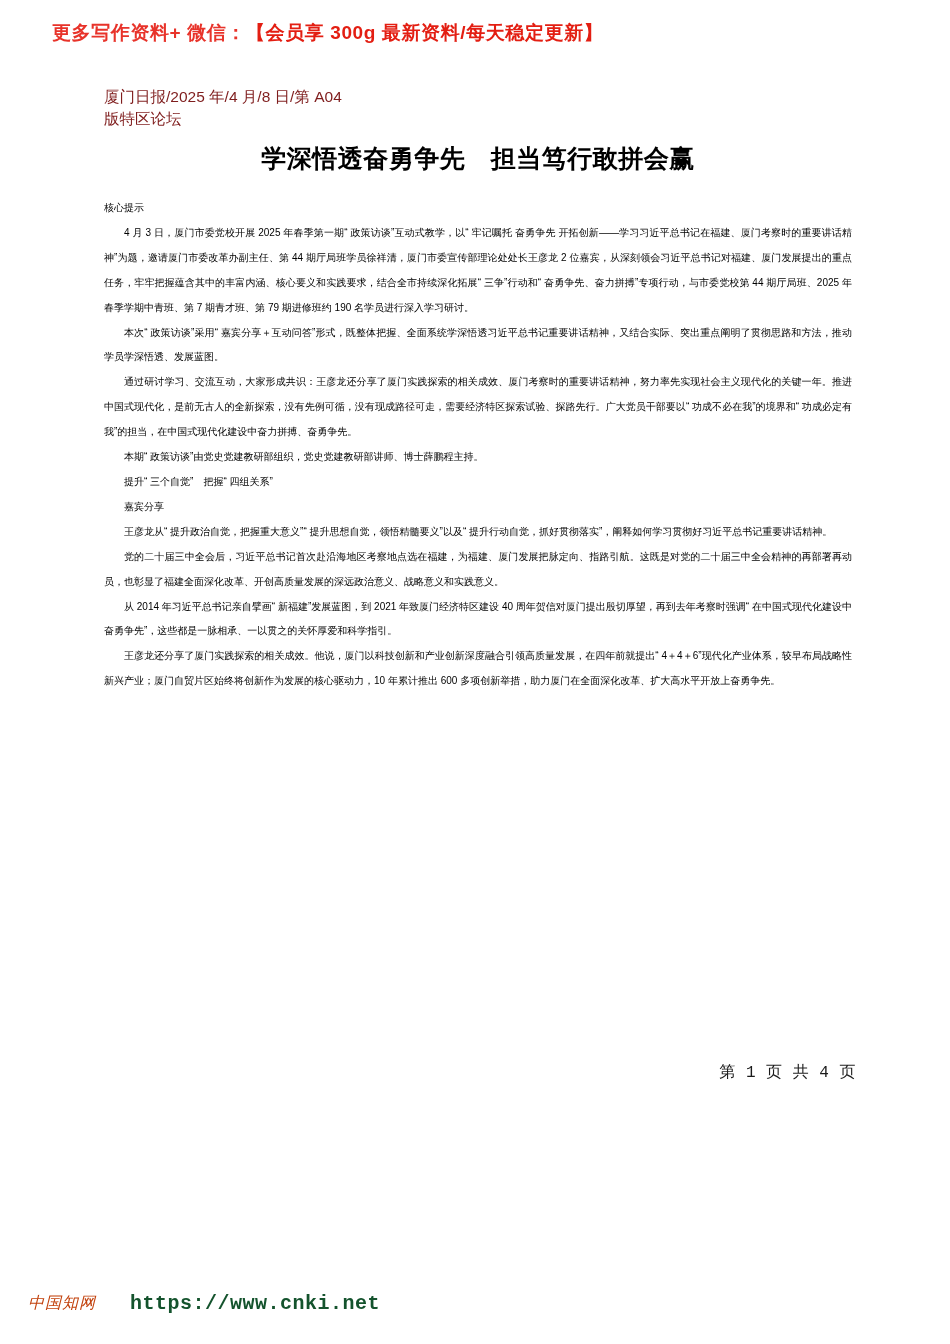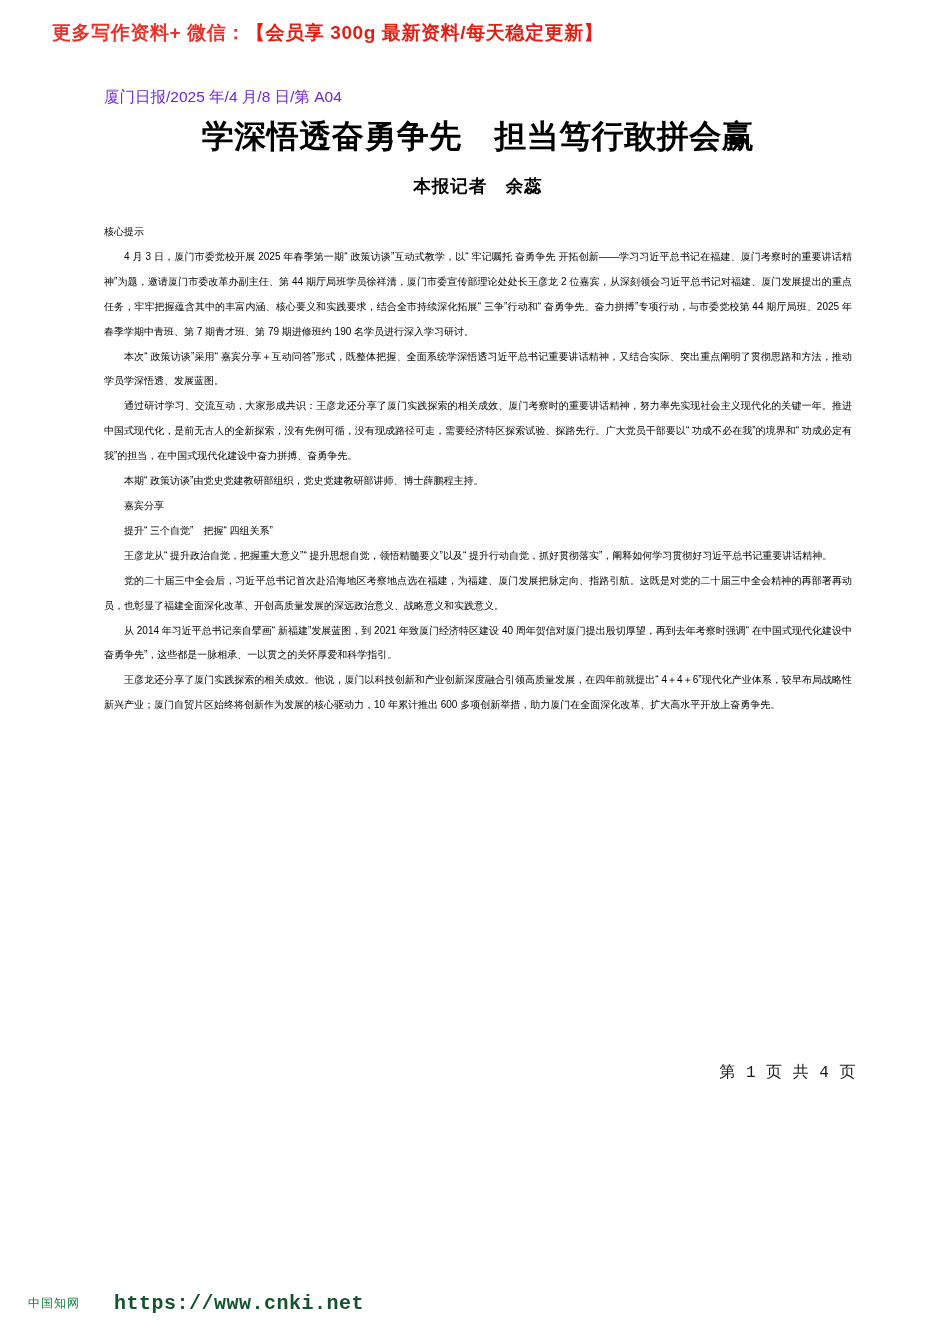--- a/index.html
+++ b/index.html
@@ -37,31 +37,31 @@
     top: 86px;
     left: 104px;
     width: 748px;
   }
 
   
   .source-line {
     font-family: "Liberation Sans", "DejaVu Sans", sans-serif;
     font-size: 15.5px;
     line-height: 22px;
-    color: #6d28d9;
+    color: #7f1d1d;
   }
   .source-line div { white-space: nowrap; }
 
   
   .title-main {
     margin-top: 12px;
     text-align: center;
     font-family: "Liberation Sans", "DejaVu Sans", sans-serif;
     font-weight: bold;
-    font-size: 32px;
+    font-size: 25px;
     line-height: 32px;
     letter-spacing: 0.5px;
     color: #000;
   }
   .title-sub {
     margin-top: 3px;
     text-align: center;
     font-family: "Liberation Sans", "DejaVu Sans", sans-serif;
     font-weight: bold;
     font-size: 18.6px;
@@ -114,58 +114,59 @@
     position: absolute;
     left: 28px;
     top: 1292px;
     display: flex;
     align-items: center;
     gap: 34px;
     opacity: 1;
   }
   .watermark .wm-logo {
     font-family: "Liberation Serif", "DejaVu Serif", serif;
-    font-size: 12px;
+    font-size: 16px;
     letter-spacing: 1px;
-    color: #15803d;
+    color: #c2410c;
+    font-style: italic;
   }
   .watermark .wm-url {
     font-family: "Liberation Mono", "DejaVu Sans Mono", monospace;
     font-size: 20px;
     letter-spacing: 0.5px;
     color: #14532d;
     font-weight: bold;
   }
 </style>
 </head>
 <body>
 
 <div class="promo-banner">
   <span class="seg" style="color: rgb(232, 51, 42);">更多写作资料+ 微信：</span><span class="seg-bracket">【会员享 300g 最新资料/每天稳定更新】</span>
 </div>
 
 <div class="page">
 
   <div class="source-line">
     <div>厦门日报/2025 年/4 月/8 日/第 A04</div>
+    <div>版特区论坛</div>
   </div>
 
   <div class="title-main">学深悟透奋勇争先　担当笃行敢拼会赢</div>
 
 
-  <div class="byline">本报记者　余蕊</div>
 
   <div class="article" id="article-body">
       <p class="noindent">核心提示</p>
       <p class="">4 月 3 日，厦门市委党校开展 2025 年春季第一期“ 政策访谈”互动式教学，以“ 牢记嘱托 奋勇争先 开拓创新——学习习近平总书记在福建、厦门考察时的重要讲话精神”为题，邀请厦门市委改革办副主任、第 44 期厅局班学员徐祥清，厦门市委宣传部理论处处长王彦龙 2 位嘉宾，从深刻领会习近平总书记对福建、厦门发展提出的重点任务，牢牢把握蕴含其中的丰富内涵、核心要义和实践要求，结合全市持续深化拓展“ 三争”行动和“ 奋勇争先、奋力拼搏”专项行动，与市委党校第 44 期厅局班、2025 年春季学期中青班、第 7 期青才班、第 79 期进修班约 190 名学员进行深入学习研讨。</p>
       <p class="">本次“ 政策访谈”采用“ 嘉宾分享＋互动问答”形式，既整体把握、全面系统学深悟透习近平总书记重要讲话精神，又结合实际、突出重点阐明了贯彻思路和方法，推动学员学深悟透、发展蓝图。</p>
       <p class="">通过研讨学习、交流互动，大家形成共识：王彦龙还分享了厦门实践探索的相关成效、厦门考察时的重要讲话精神，努力率先实现社会主义现代化的关键一年。推进中国式现代化，是前无古人的全新探索，没有先例可循，没有现成路径可走，需要经济特区探索试验、探路先行。广大党员干部要以“ 功成不必在我”的境界和“ 功成必定有我”的担当，在中国式现代化建设中奋力拼搏、奋勇争先。</p>
       <p class="">本期“ 政策访谈”由党史党建教研部组织，党史党建教研部讲师、博士薛鹏程主持。</p>
+      <p class="">提升“ 三个自觉”　把握“ 四组关系”</p>
       <p class="">嘉宾分享</p>
-      <p class="">提升“ 三个自觉”　把握“ 四组关系”</p>
       <p class="">王彦龙从“ 提升政治自觉，把握重大意义”“ 提升思想自觉，领悟精髓要义”以及“ 提升行动自觉，抓好贯彻落实”，阐释如何学习贯彻好习近平总书记重要讲话精神。</p>
       <p class="">党的二十届三中全会后，习近平总书记首次赴沿海地区考察地点选在福建，为福建、厦门发展把脉定向、指路引航。这既是对党的二十届三中全会精神的再部署再动员，也彰显了福建全面深化改革、开创高质量发展的深远政治意义、战略意义和实践意义。</p>
       <p class="">从 2014 年习近平总书记亲自擘画“ 新福建”发展蓝图，到 2021 年致厦门经济特区建设 40 周年贺信对厦门提出殷切厚望，再到去年考察时强调“ 在中国式现代化建设中奋勇争先”，这些都是一脉相承、一以贯之的关怀厚爱和科学指引。</p>
       <p class="">王彦龙还分享了厦门实践探索的相关成效。他说，厦门以科技创新和产业创新深度融合引领高质量发展，在四年前就提出“ 4＋4＋6”现代化产业体系，较早布局战略性新兴产业；厦门自贸片区始终将创新作为发展的核心驱动力，10 年累计推出 600 多项创新举措，助力厦门在全面深化改革、扩大高水平开放上奋勇争先。</p>
     </div>
 
 </div>
 
 <div class="page-number">第 1 页 共 4 页</div>
 

